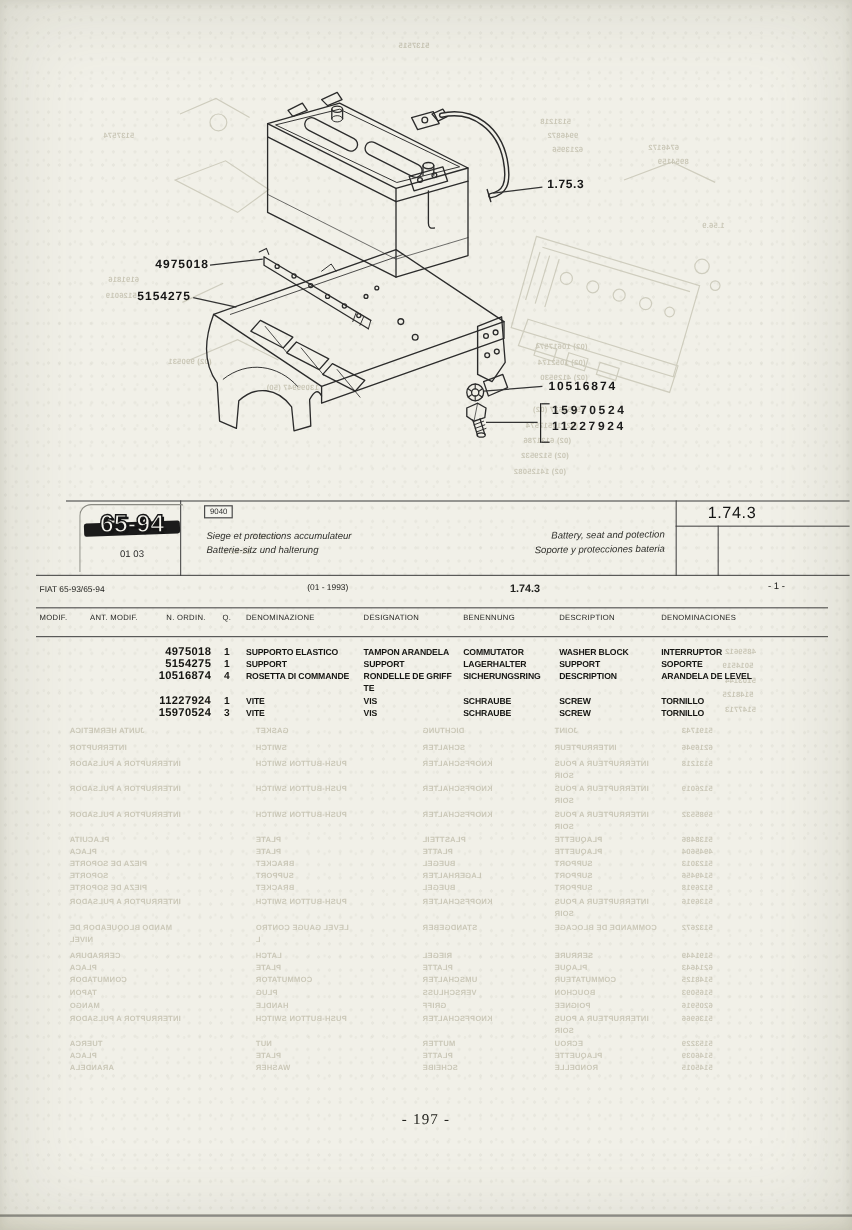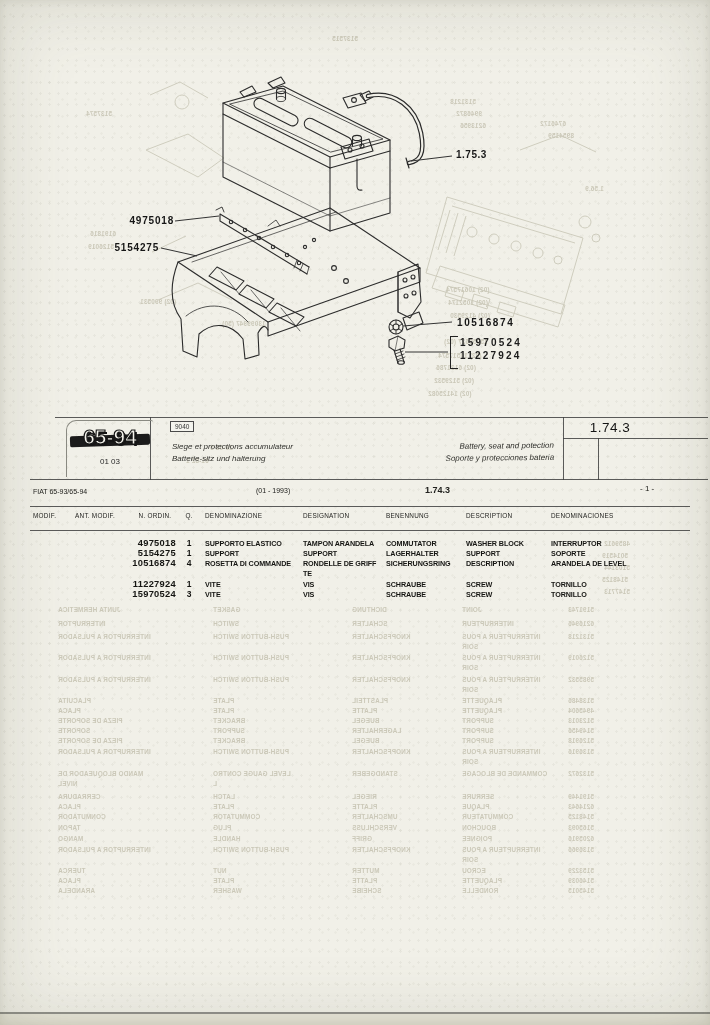--- a/index.html
+++ b/index.html
@@ -431,15 +431,16 @@
       <span></span>
     <span class="num">15970524</span>
     <span class="qty">3</span>
     <span class="c-it">VITE</span>
     <span>VIS</span>
     <span>SCHRAUBE</span>
     <span>SCREW</span>
     <span>TORNILLO</span>
   </div>
 
+  <div class="footer-num">- 197 -</div>
   <div class="bottom-strip"></div>
 
 </div>
 
 </body></html>

